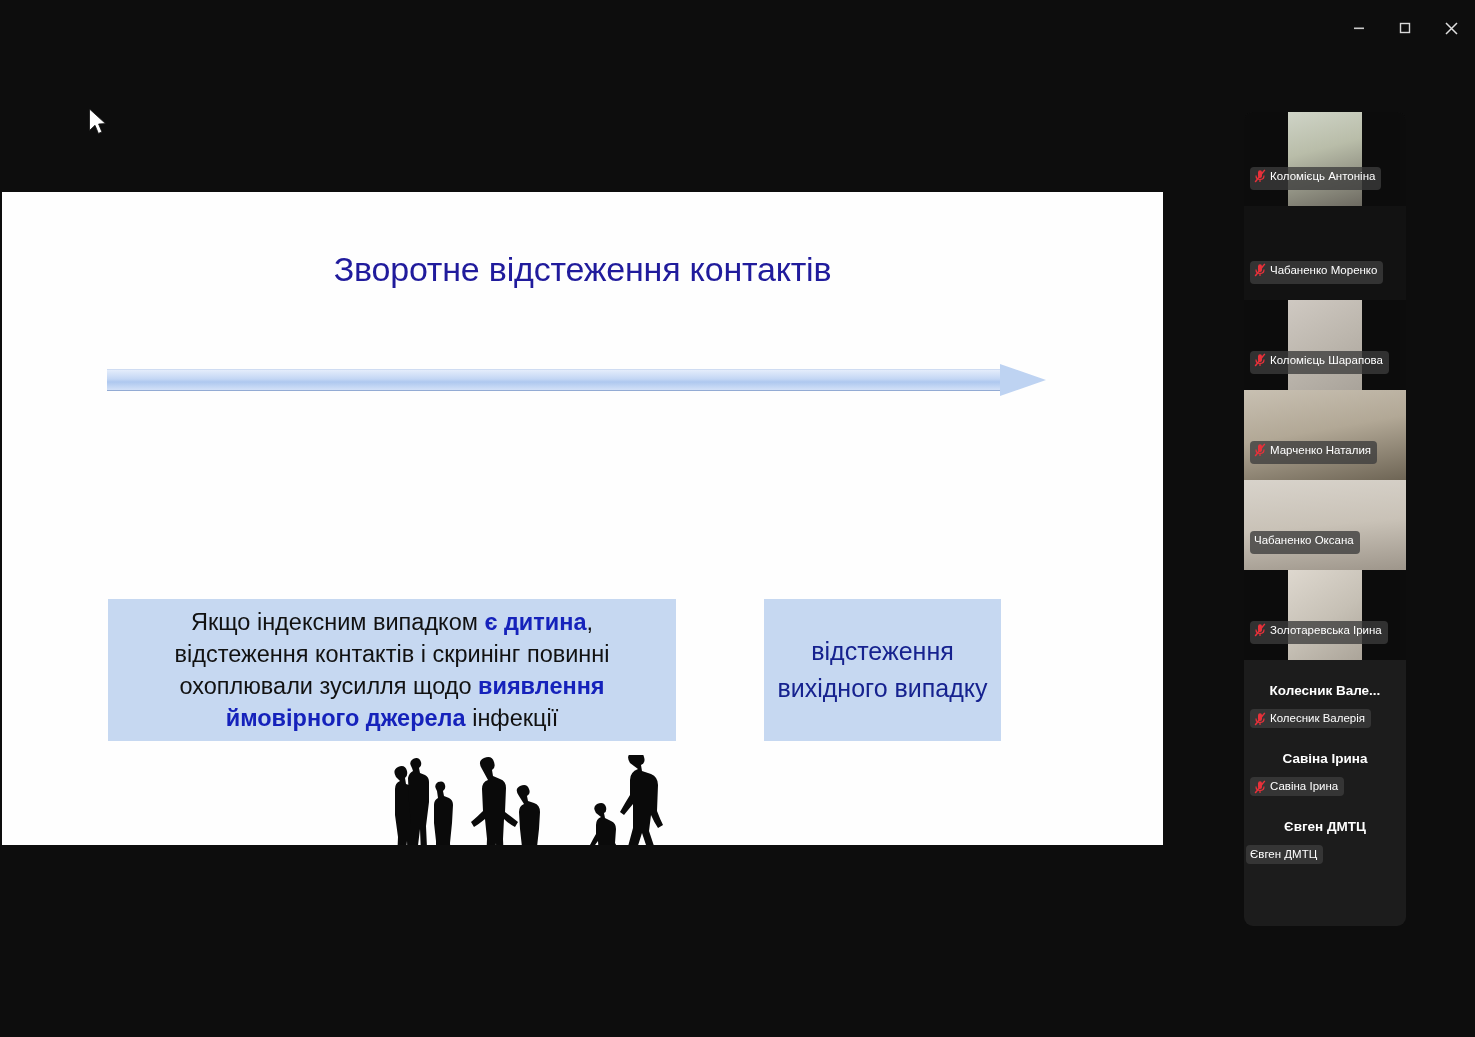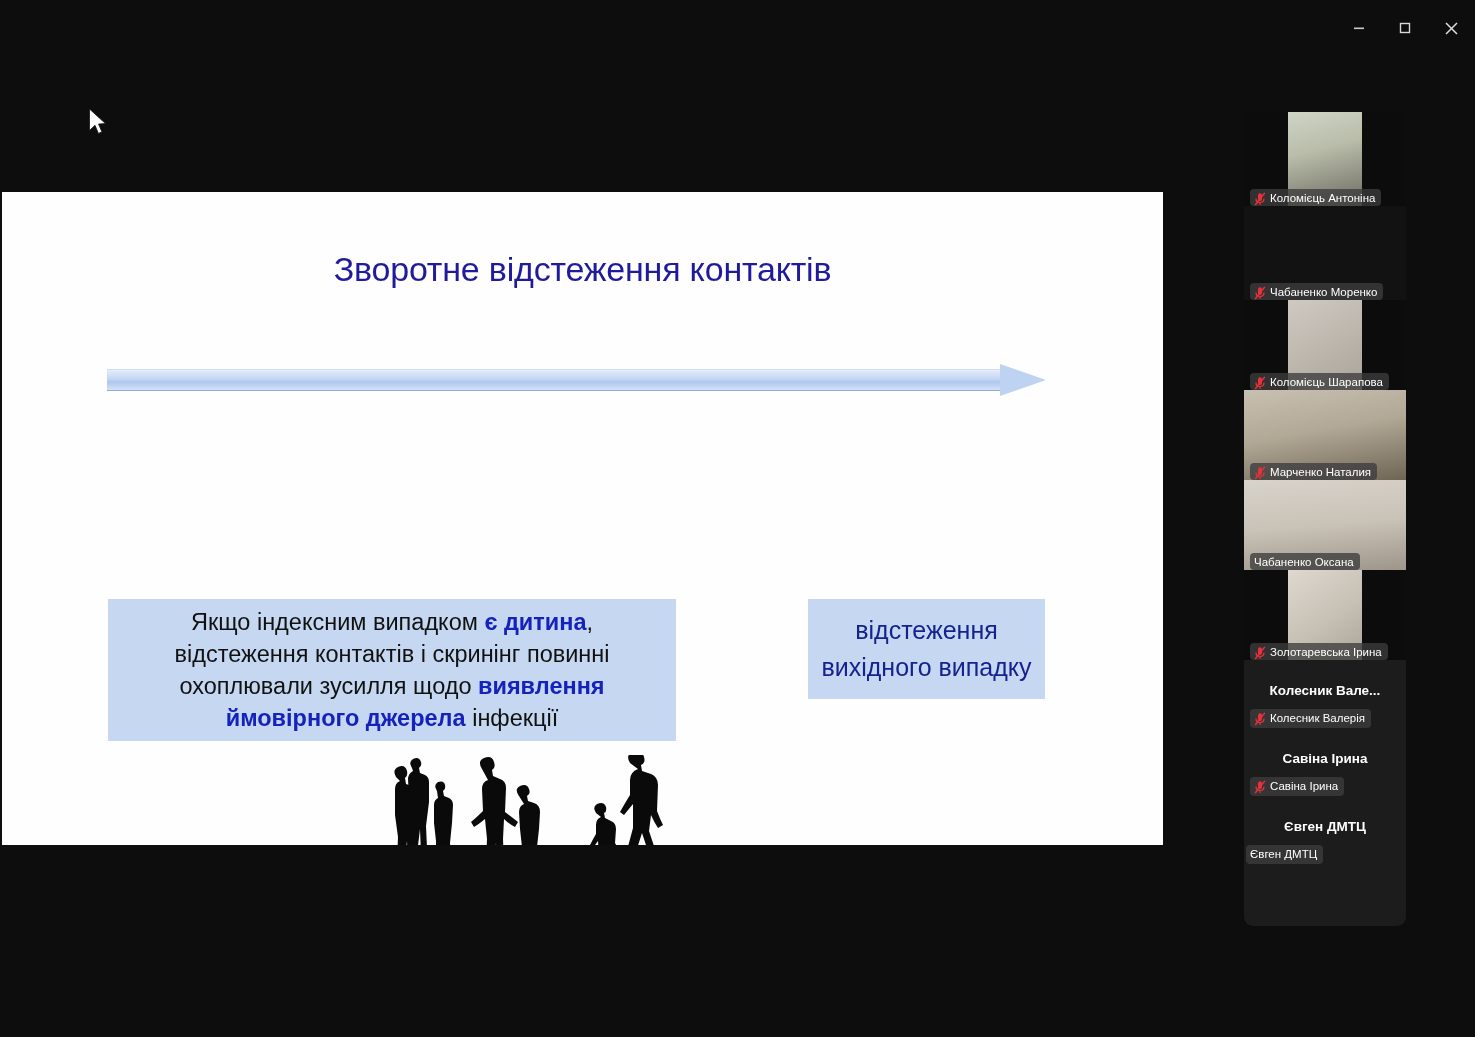--- a/index.html
+++ b/index.html
@@ -66,21 +66,21 @@
     color:#111;
     display:flex; align-items:center; justify-content:center;
   }
   .tbox-left{
     left:106px; top:407px; width:568px; height:142px;
     font-size:23.5px; line-height:32px; text-align:center;
     padding:0 22px;
   }
   .tbox-left b{ color:#1522bb; font-weight:bold; }
   .tbox-right{
-    left:806px; top:407px; width:237px; height:100px;
+    left:762px; top:407px; width:237px; height:142px;
     font-size:25px; line-height:37px; text-align:center;
     color:#16228f;
   }
 
   
   .silhouettes{
     position:absolute; left:370px; top:563px; width:312px; height:282px;
   }
 
   
@@ -91,26 +91,26 @@
     border-radius:9px;
     overflow:hidden;
   }
   .tile{
     position:relative; width:162px;
     background:#111;
     overflow:hidden;
   }
   .tile-video{ position:absolute; inset:0; }
   .tile-label{
-    position:absolute; left:6px; bottom:0;
+    position:absolute; left:6px; bottom:16px;
     max-width:152px;
-    display:flex; align-items:flex-end; gap:4px;
+    display:flex; align-items:flex-start; gap:4px;
     background:rgba(60,60,60,0.78);
     border-radius:4px;
-    padding:2px 6px 0 4px;
+    padding:2px 6px 6px 4px;
     color:#fff; font-size:11.5px; line-height:15px;
     white-space:nowrap; overflow:hidden;
   }
   .tile.active{ outline:3px solid #35de86; outline-offset:-3px; }
   .mute-icon{ flex:0 0 12px; width:12px; height:14px; }
 
   .textrow{
     position:relative; width:162px; background:#1c1c1c;
     padding-top:22px;
   }

